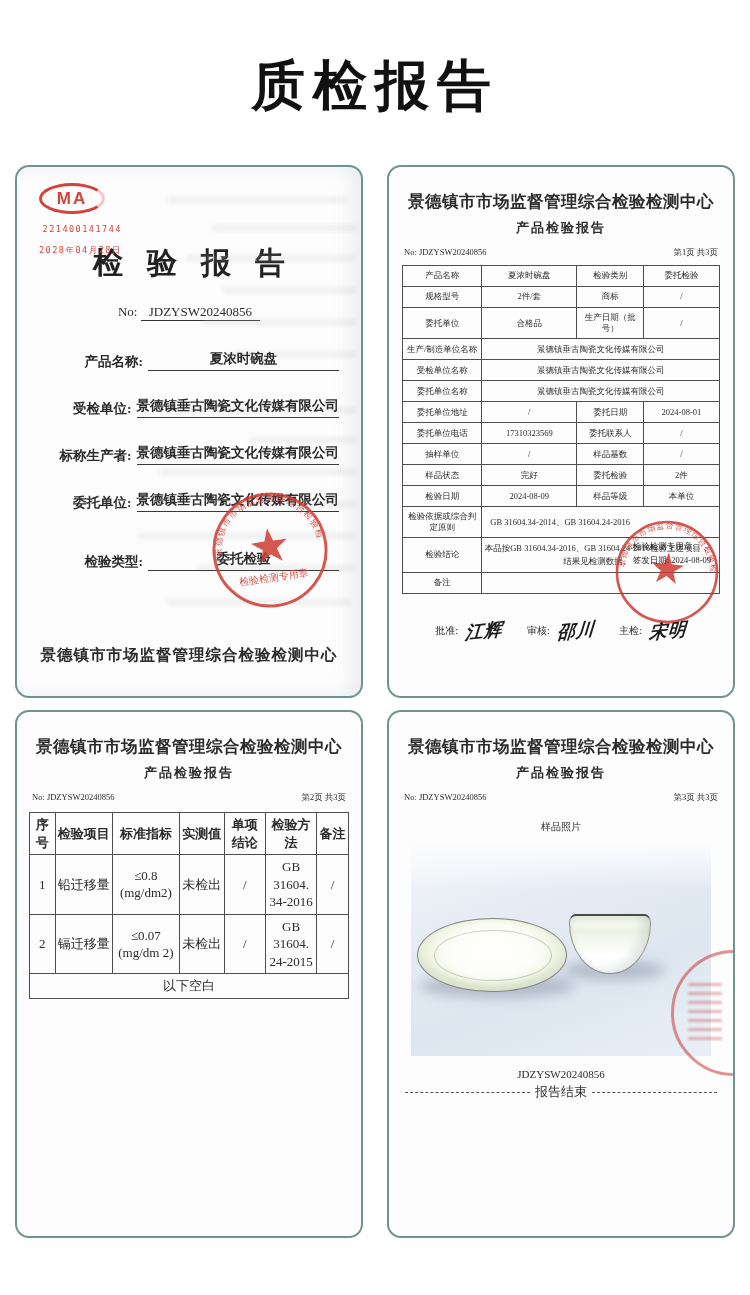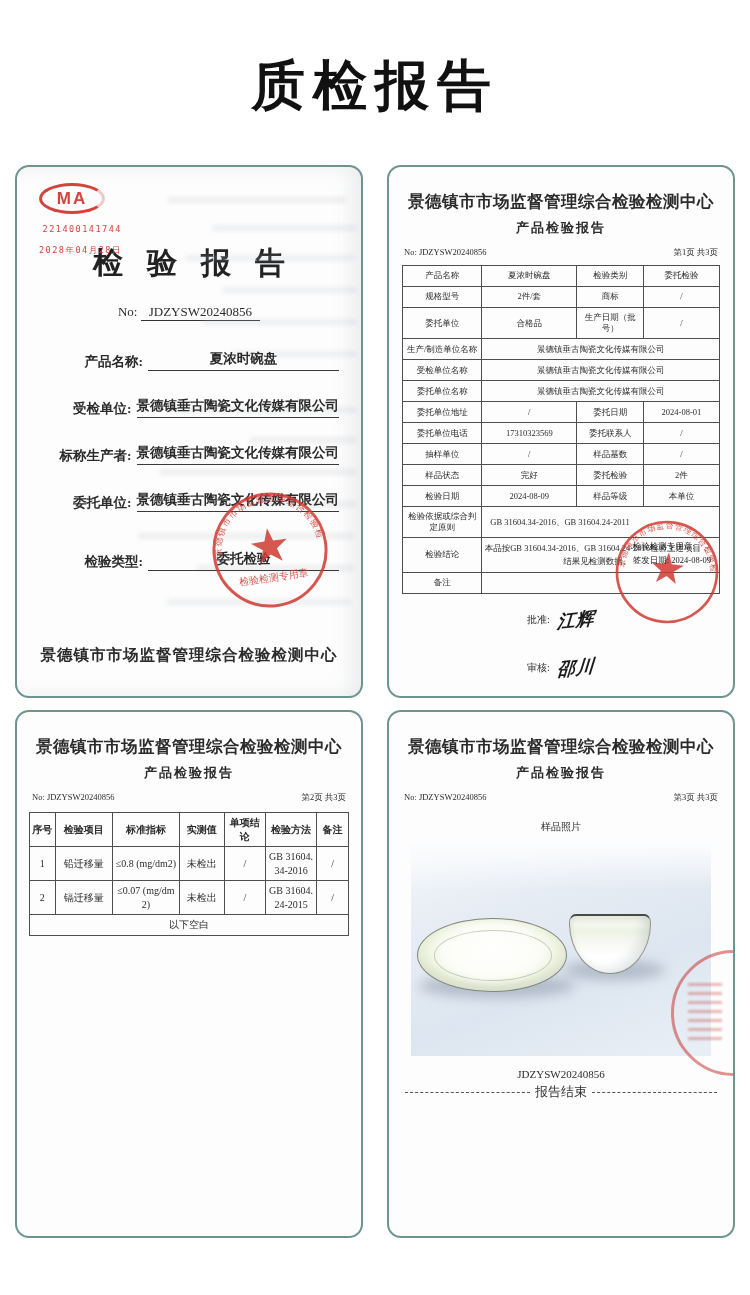--- a/index.html
+++ b/index.html
@@ -50,27 +50,27 @@
 
   
   .t2 { width:calc(100% - 26px); margin:6px auto 0; border-collapse:collapse; table-layout:fixed; font-size:8.5px; }
   .t2 td { border:1px solid #4e4e4e; text-align:center; padding:4px 2px; line-height:1.3; height:21px; }
   .t2 .left { text-align:left; padding-left:8px; }
   .concl-cell { position:relative; height:82px; text-align:left; vertical-align:top; padding:7px 6px; }
   .concl-text { max-width:97%; line-height:1.5; }
   .stamp-c2 { position:absolute; right:-6px; top:-24px; width:116px; height:116px; transform:rotate(6deg); }
   .stamp-caption { position:absolute; right:8px; bottom:4px; font-size:8.5px; line-height:1.7; text-align:left; color:#222; }
   .remark-cell { height:34px; }
-  .sig-row { display:flex; justify-content:center; gap:24px; align-items:center; margin-top:14px; font-size:10px;flex-direction:column; }
+  .sig-row { display:flex; justify-content:center; gap:24px; align-items:center; margin-top:25px; font-size:10px; }
   .sig { display:flex; align-items:center; }
   .sig-name { display:inline-block; margin-left:7px; font-family:"DejaVu Serif",serif; font-style:italic;
               font-weight:600; font-size:18px; transform:rotate(-6deg) skewX(-10deg); color:#1b1b1b; letter-spacing:1px; }
 
   
-  .t3 { width:calc(100% - 24px); margin:8px auto 0; border-collapse:collapse; table-layout:fixed; font-size:10px;border-radius:11px; }
+  .t3 { width:calc(100% - 24px); margin:8px auto 0; border-collapse:collapse; table-layout:fixed; font-size:13px;border-radius:11px; }
   .t3 td { border:1px solid #4e4e4e; text-align:center; padding:3px 1px; line-height:1.35; }
   .t3 .th { font-weight:700; }
   .t3 .blank-note td { height:16px; }
 
   
   .caption { text-align:center; font-size:10px; margin-top:16px; }
   .photo { position:relative; width:300px; height:212px; margin:10px auto 0;
            background:linear-gradient(160deg,#f4f7fa 0%, #e6ecf4 30%, #dde6f0 62%, #e9eff6 100%); }
   .photo::before { content:""; position:absolute; left:0; top:0; width:100%; height:46px;
                    background:linear-gradient(#fbfcfd,rgba(251,252,253,0)); }
@@ -250,21 +250,21 @@
         <td>2件</td>
       </tr>
       <tr>
         <td>检验日期</td>
         <td>2024-08-09</td>
         <td>样品等级</td>
         <td>本单位</td>
       </tr>
       <tr>
         <td>检验依据或综合判定原则</td>
-        <td colspan="3" class="left">GB 31604.34-2016、GB 31604.24-2011</td>
+        <td colspan="3" class="left">GB 31604.34-2014、GB 31604.24-2016</td>
       </tr>
       <tr>
         <td>检验结论</td>
         <td colspan="3" class="concl-cell">
           <div class="concl-text">本品按GB 31604.34-2016、GB 31604.24-2016检验上述项目，结果见检测数据。</div>
           <svg class="stamp stamp-c2" viewBox="0 0 130 130">
             <circle cx="65" cy="65" r="56" fill="none" stroke="#cf3b32" stroke-width="3"></circle>
             <path id="arc-c2" d="M 16 65 A 49 49 0 1 1 114 65" fill="none"></path>
             <text font-size="9" fill="#cf3b32" letter-spacing="1">
               <textPath href="#arc-c2">景德镇市市场监督管理综合检验检测中心</textPath>

